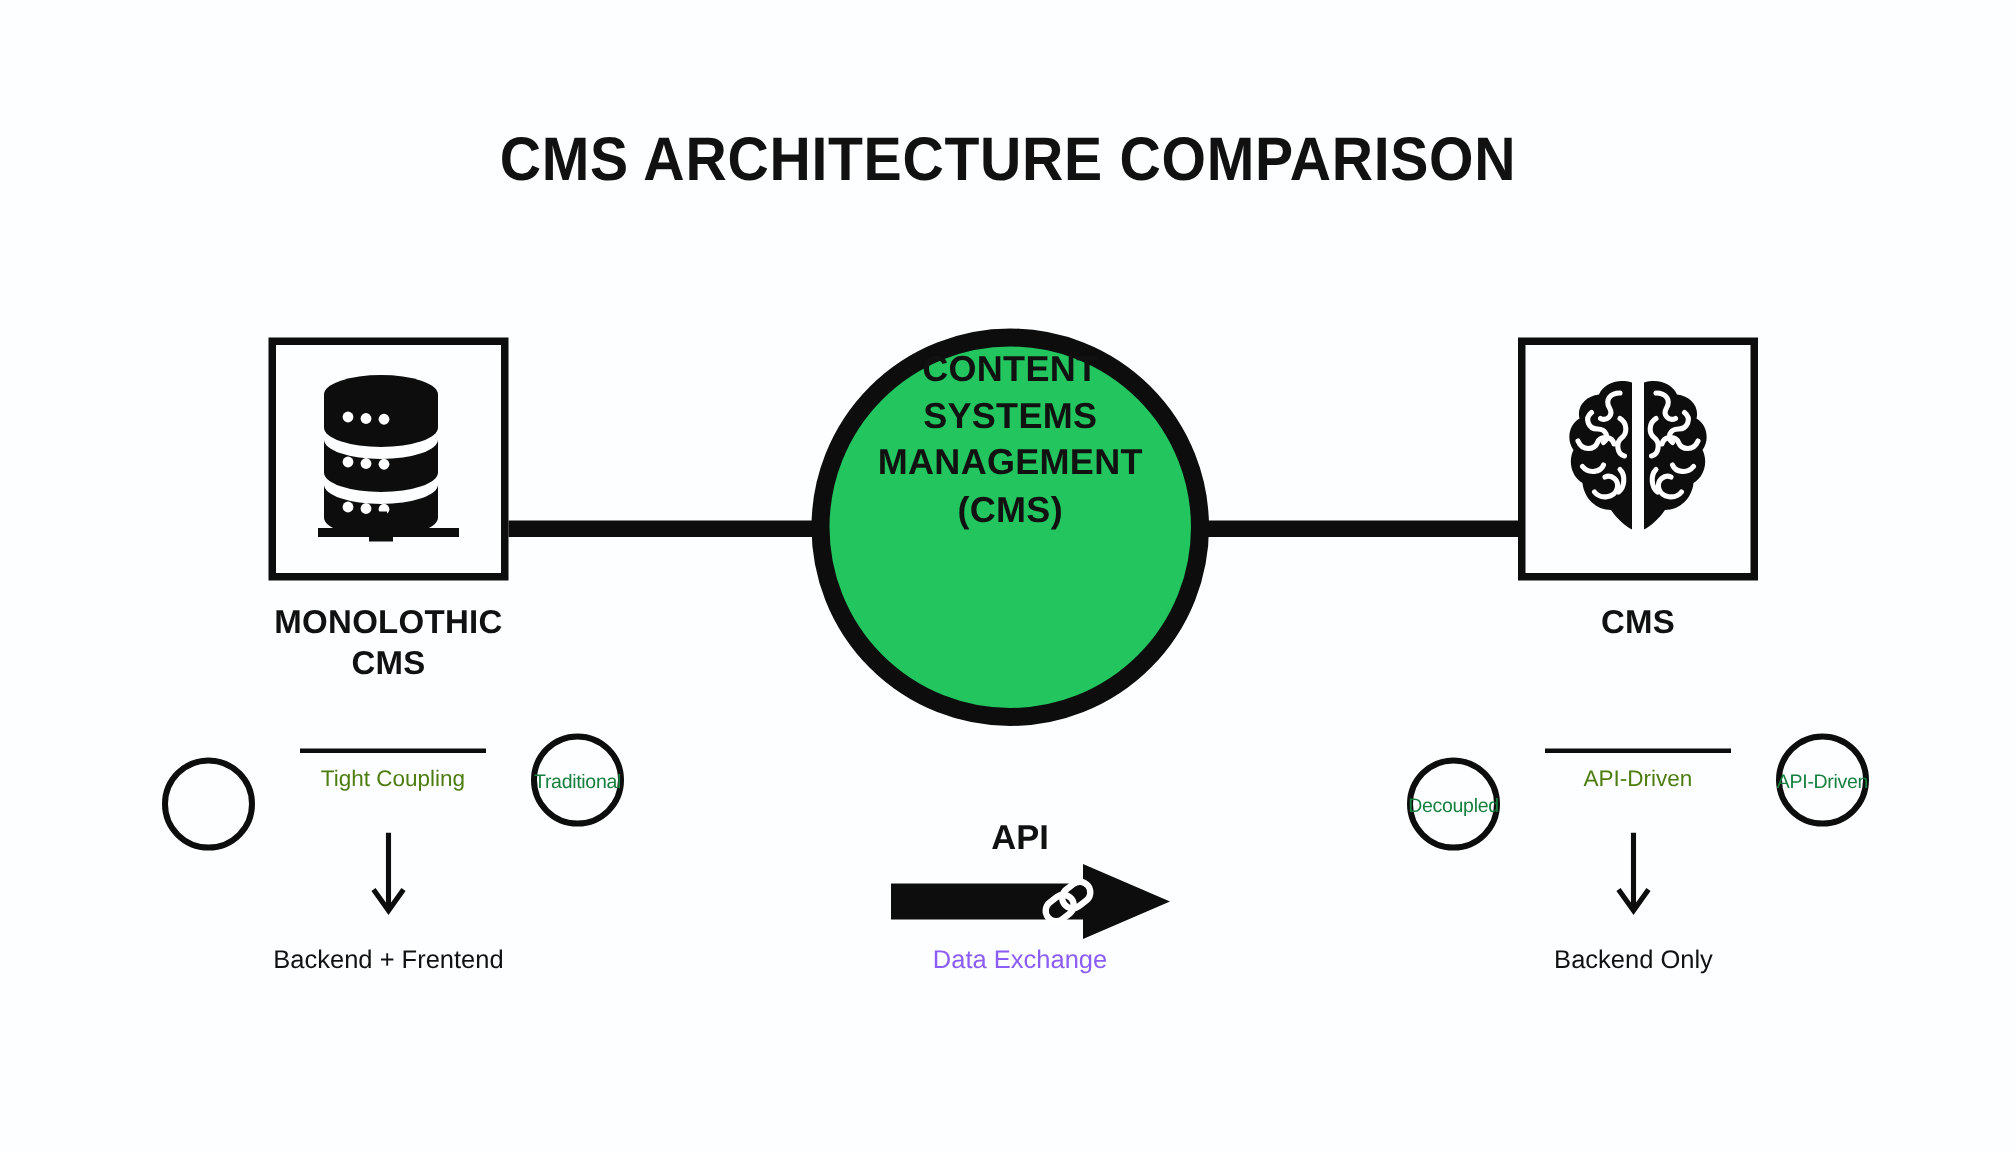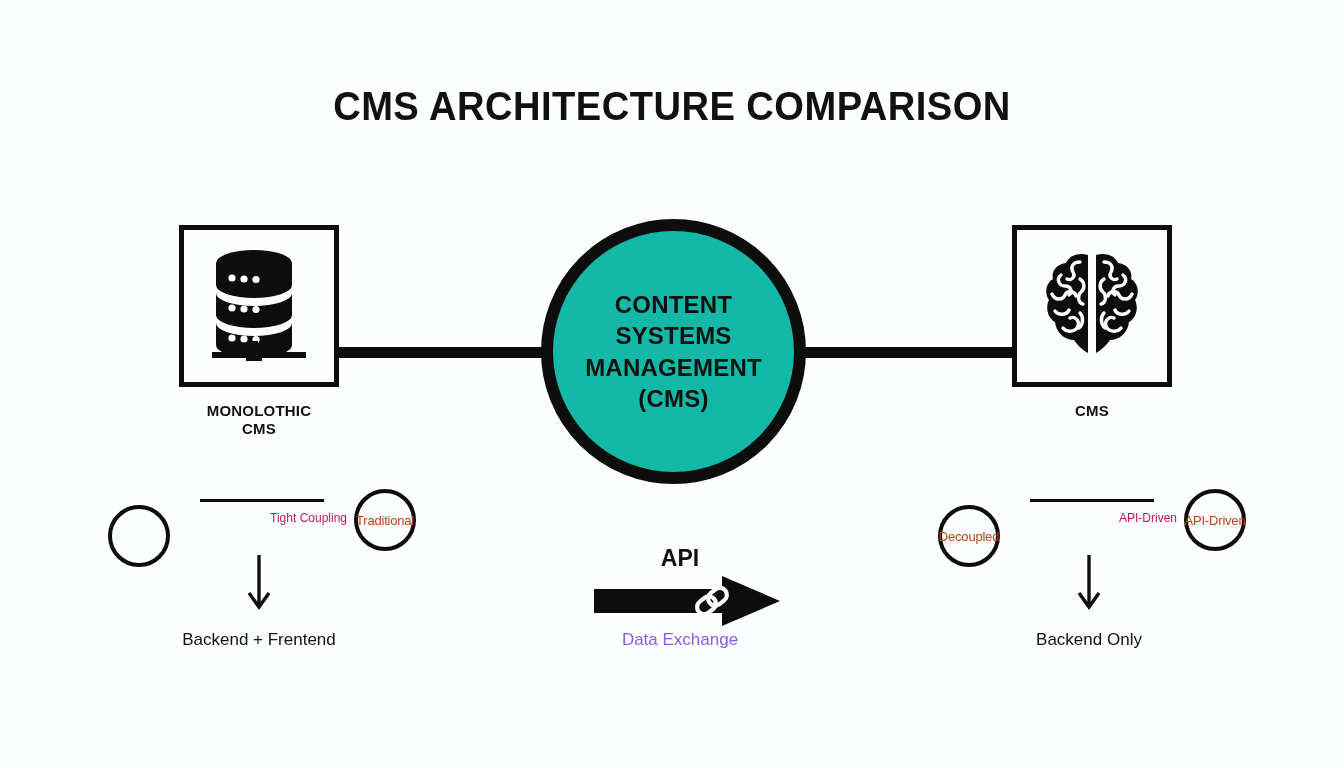--- a/index.html
+++ b/index.html
@@ -57,42 +57,41 @@
     align-items: center;
     justify-content: center;
   }
   #box-monolithic { left: 179px; top: 225px; }
   #box-headless   { left: 1012px; top: 225px; }
 
   .node-caption {
     position: absolute;
     width: 300px;
     text-align: center;
-    font-size: 15px;
+    font-size: 22px;
     font-weight: bold;
     line-height: 1.22;
     color: #111111;
     letter-spacing: 0.2px;
   }
   #caption-monolithic { left: 109px;  top: 402px; }
   #caption-headless   { left: 942px;  top: 402px; }
 
   
   #center-circle {
     position: absolute;
     left: 541px;
     top: 219px;
     width: 265px;
     height: 265px;
     border: 12px solid #0d0d0d;
     border-radius: 50%;
-    background: #14b8a6;
+    background: #22c55e;
     box-sizing: border-box;
     display: flex;
-    align-items: center;
     justify-content: center;
     z-index: 3;
   }
   #center-text {
     text-align: center;
     font-size: 24px;
     font-weight: bold;
     line-height: 1.3;
     color: #111111;
     letter-spacing: 0.2px;
@@ -116,41 +115,41 @@
     box-sizing: border-box;
     display: flex;
     align-items: center;
     justify-content: center;
     overflow: visible;
   }
   .attr-circle.left-pos  { left: 0px;   top: 20px; width: 62px; height: 62px; text-align: center; }
   .attr-circle.right-pos { left: 246px; top: 4px; width: 62px; height: 62px; }
   .attr-circle span {
     font-size: 13px;
-    color: #c2410c;
+    color: #15803d;
     white-space: nowrap;
     letter-spacing: -0.2px;
   }
 
   .attr-line {
     position: absolute;
     left: 92px;
     top: 14px;
     width: 124px;
     height: 3px;
     background: #0d0d0d;
   }
   .attr-line-label {
     position: absolute;
     left: 69px;
     top: 26px;
     width: 170px;
-    text-align: right;
-    font-size: 12px;
-    color: #be185d;
+    text-align: center;
+    font-size: 15px;
+    color: #4d7c0f;
     white-space: nowrap;
   }
 
   
   .down-arrow {
     position: absolute;
     width: 30px;
     height: 58px;
   }
   #down-arrow-left  { left: 244px;  top: 555px; }

